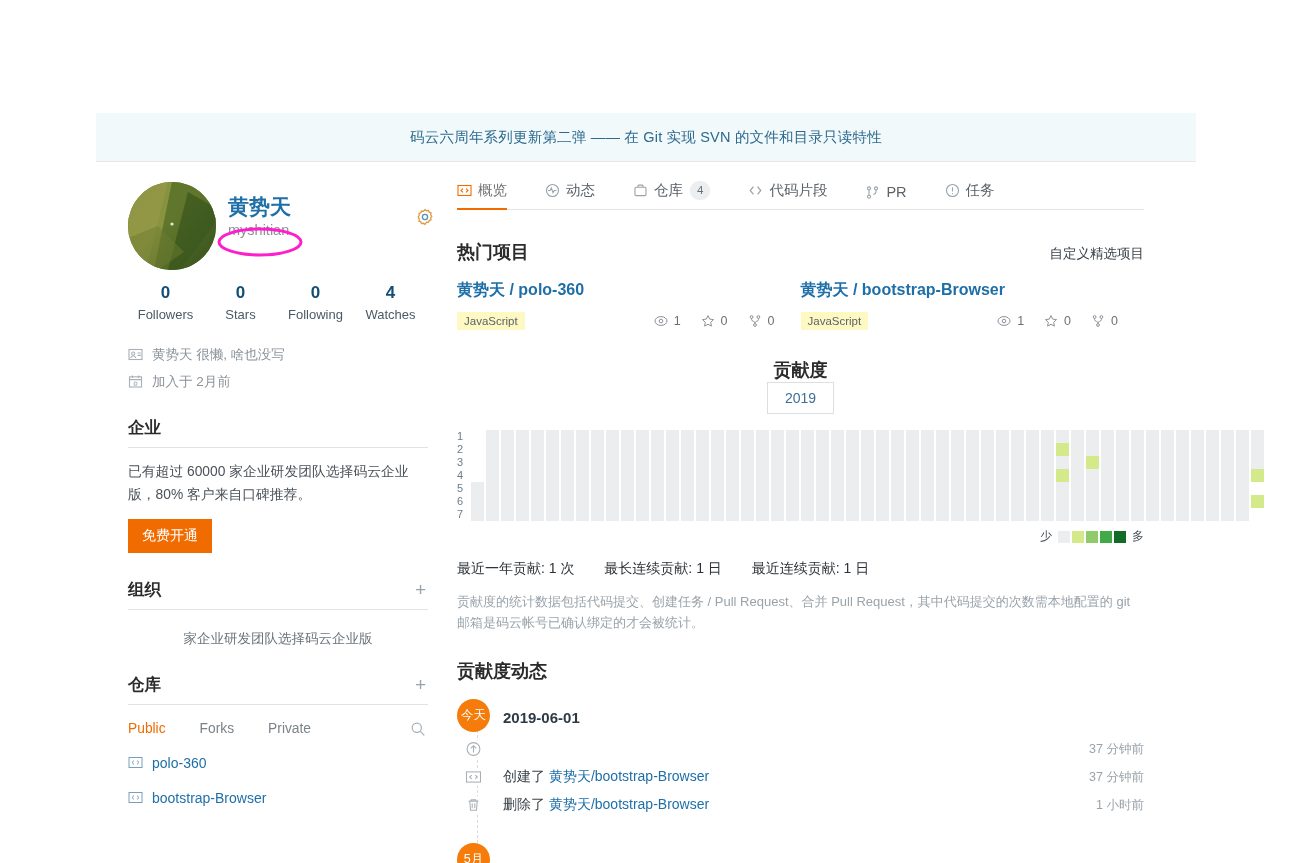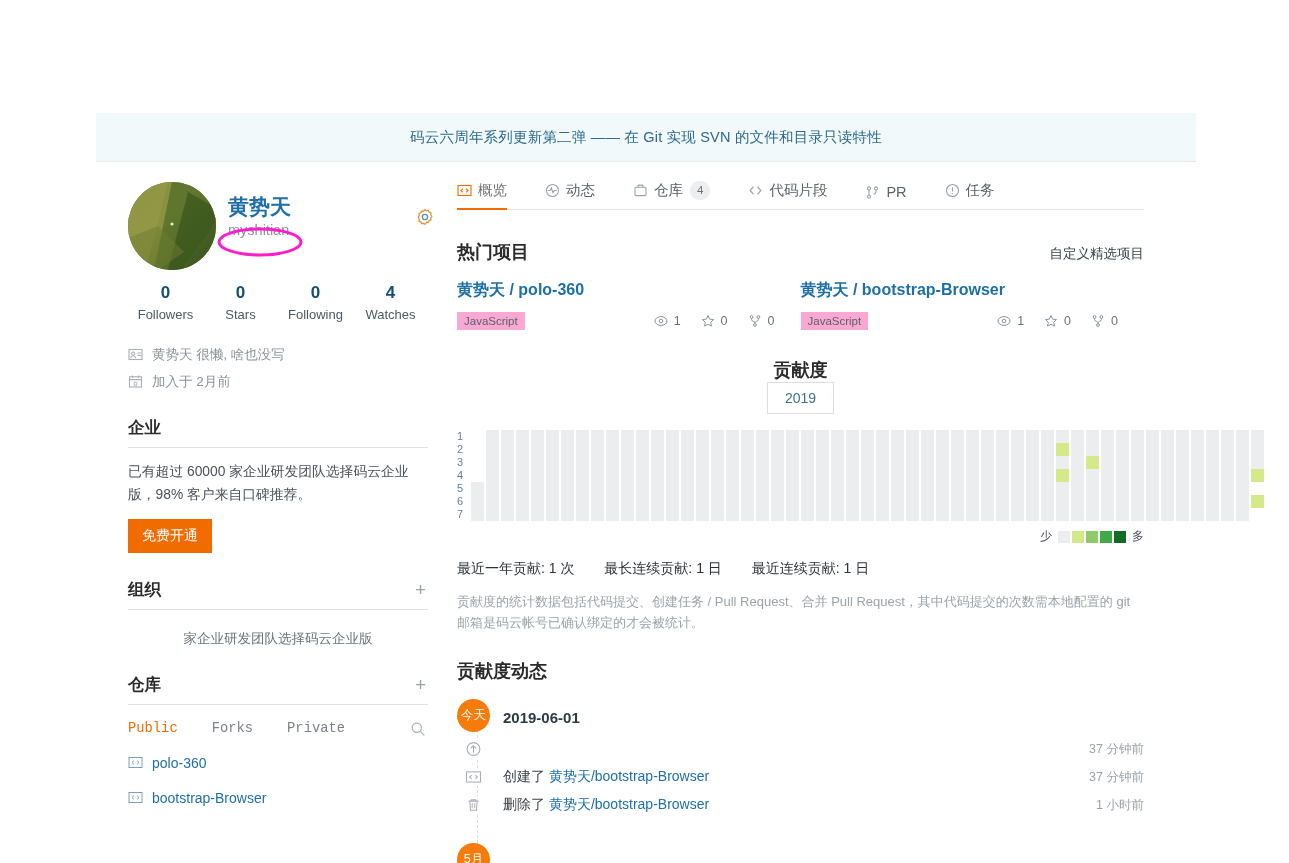--- a/index.html
+++ b/index.html
@@ -180,21 +180,20 @@
     color: #6b737a;
     text-align: center;
     margin-top: 20px;
   }
 
   .repo-filters {
     display: flex;
     align-items: center;
     margin-top: 16px;
     position: relative;
-    font-family: Liberation Mono, monospace;
   }
   .repo-filter {
     font-size: 13.8px;
     color: #7b8288;
     margin-right: 34px;
     cursor: pointer;
   }
   .repo-filter.active { color: #f06c00; }
   .repo-search {
     position: absolute;
@@ -295,21 +294,21 @@
     color: #1e6fa8;
     cursor: pointer;
   }
   .proj-meta {
     display: flex;
     align-items: center;
     margin-top: 11px;
     padding-right: 26px;
   }
   .lang-tag {
-    background: #f9a8d4;
+    background: #fef9c3;
     color: #5b6268;
     font-size: 11.5px;
     padding: 3px 7px;
   }
   .proj-counts {
     margin-left: auto;
     display: flex;
     align-items: center;
   }
   .cnt {
@@ -550,21 +549,21 @@
           </svg>
         </span>
         <span>加入于 2月前</span>
       </div>
     </div>
 
     <div class="sec">
       <div class="sec-head">
         <span class="sec-title">企业</span>
       </div>
-      <div class="ent-text">已有超过 60000 家企业研发团队选择码云企业版，98% 客户来自口碑推荐。</div>
+      <div class="ent-text">已有超过 60000 家企业研发团队选择码云企业版，80% 客户来自口碑推荐。</div>
       <button class="ent-btn">免费开通</button>
     </div>
 
     <div class="sec">
       <div class="sec-head">
         <span class="sec-title">组织</span>
         <span class="sec-plus">+</span>
       </div>
       <div class="empty-org">家企业研发团队选择码云企业版</div>
     </div>

